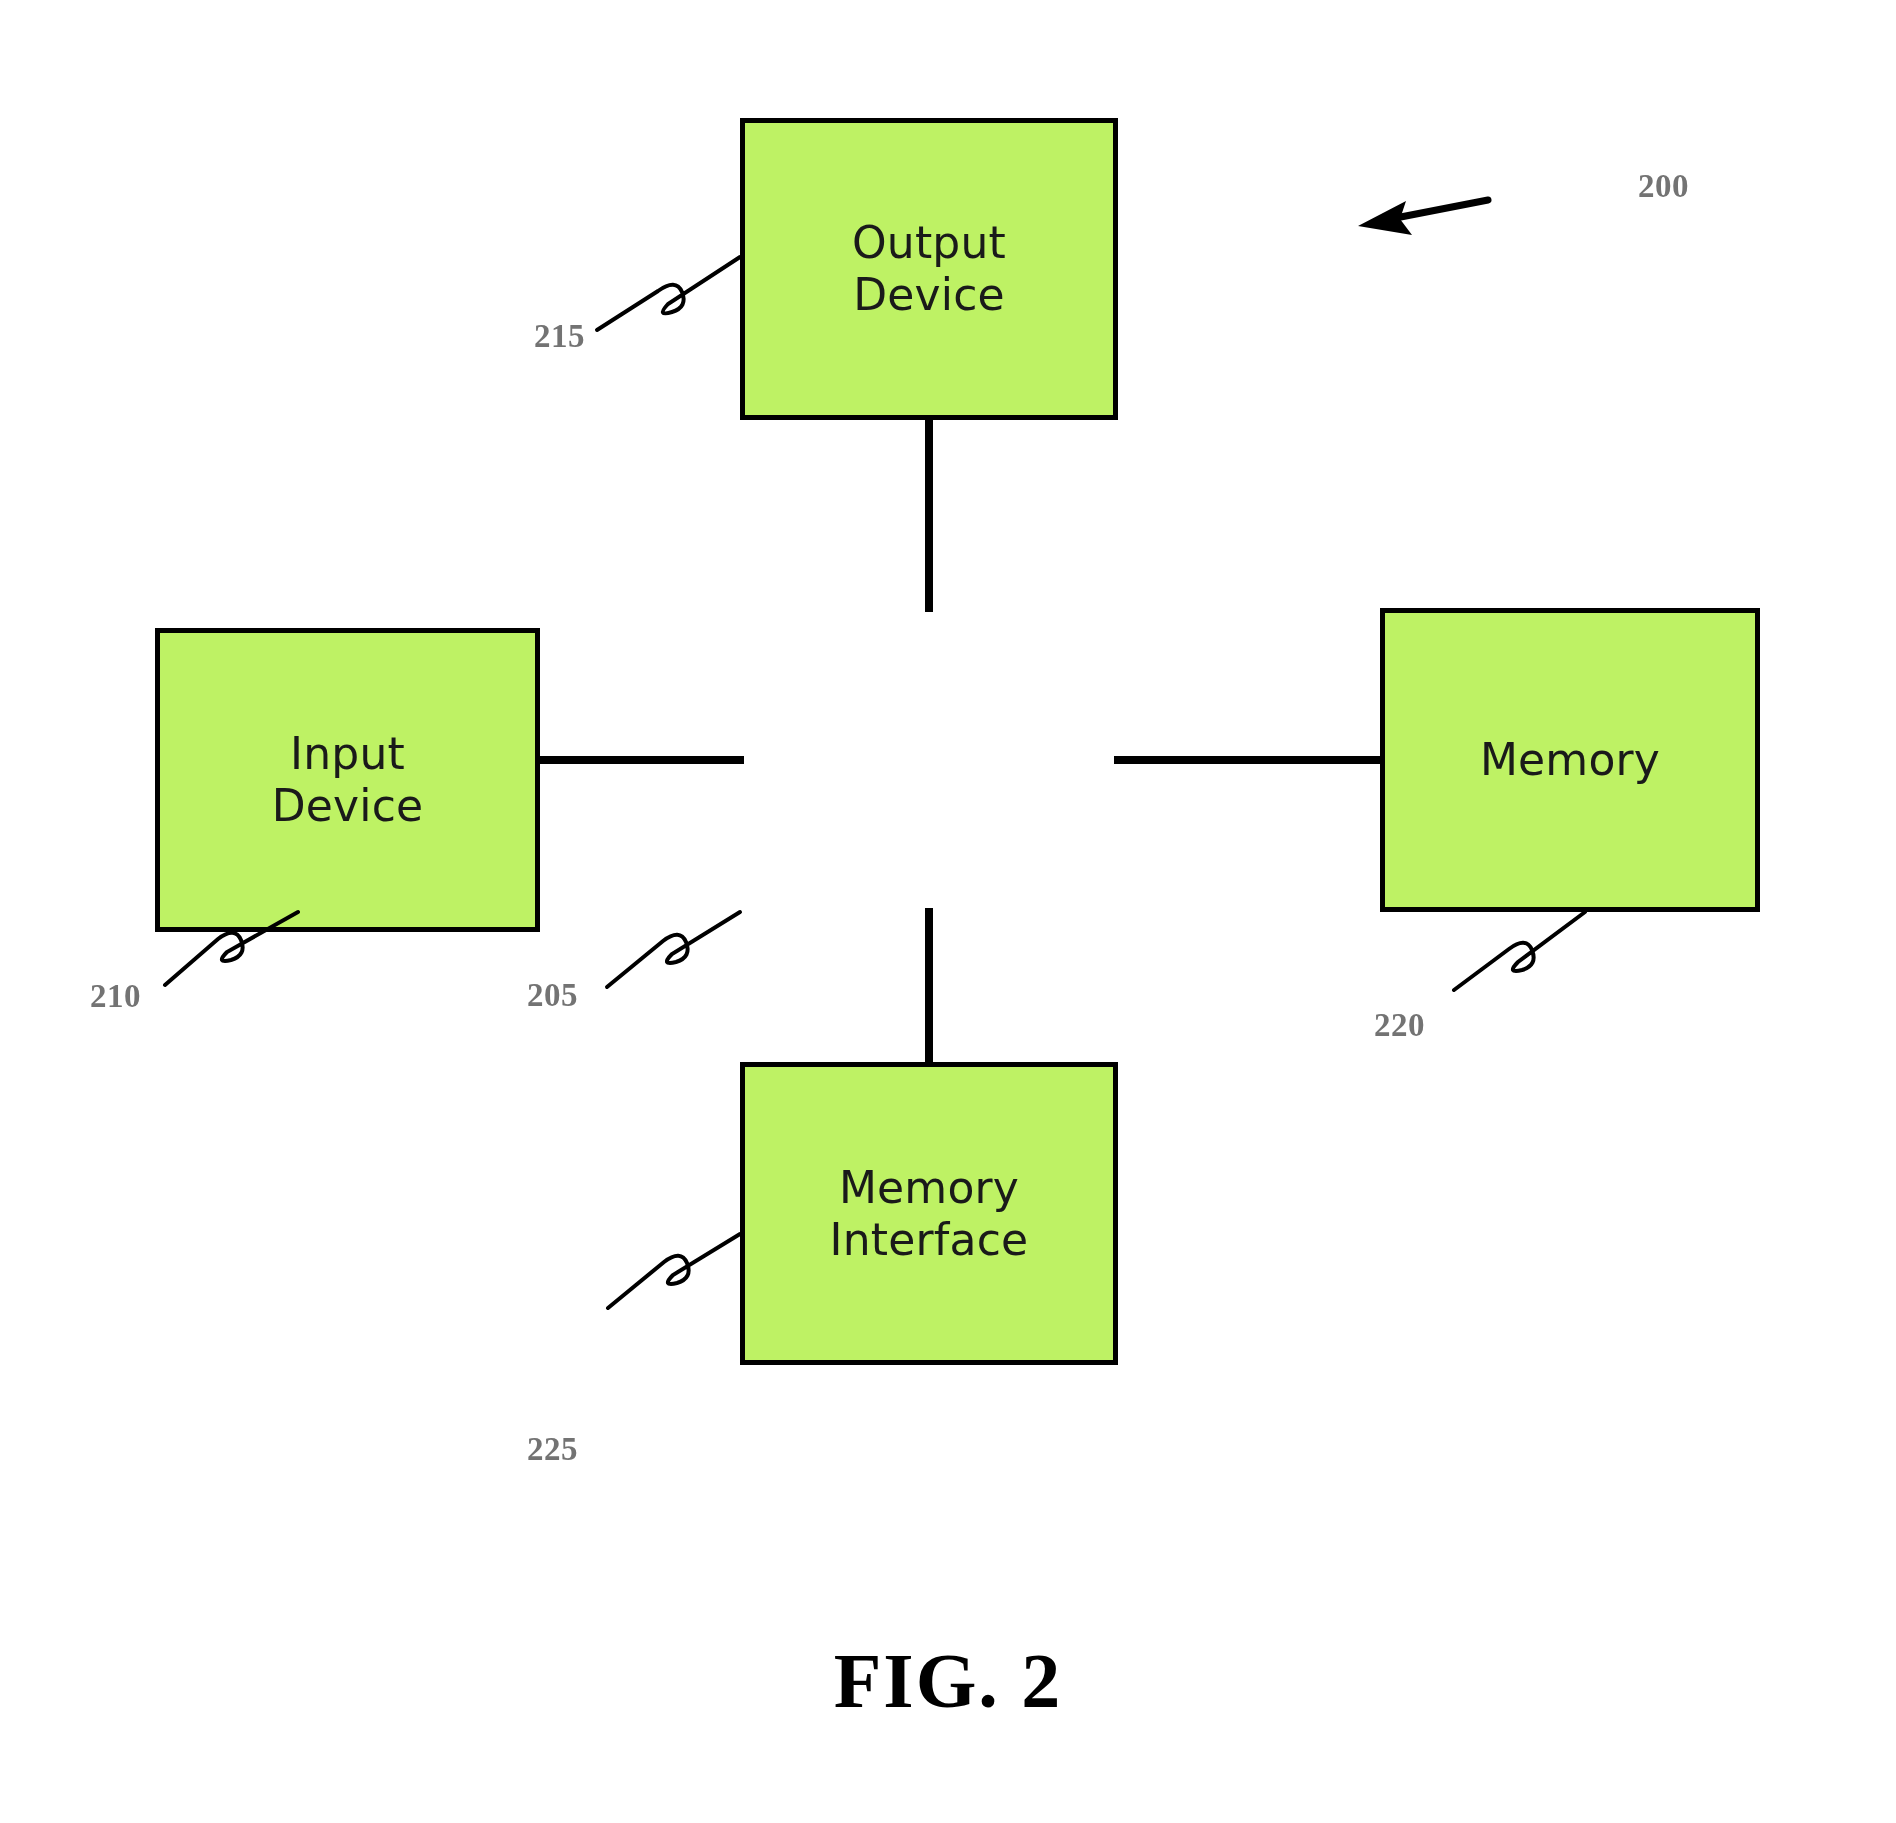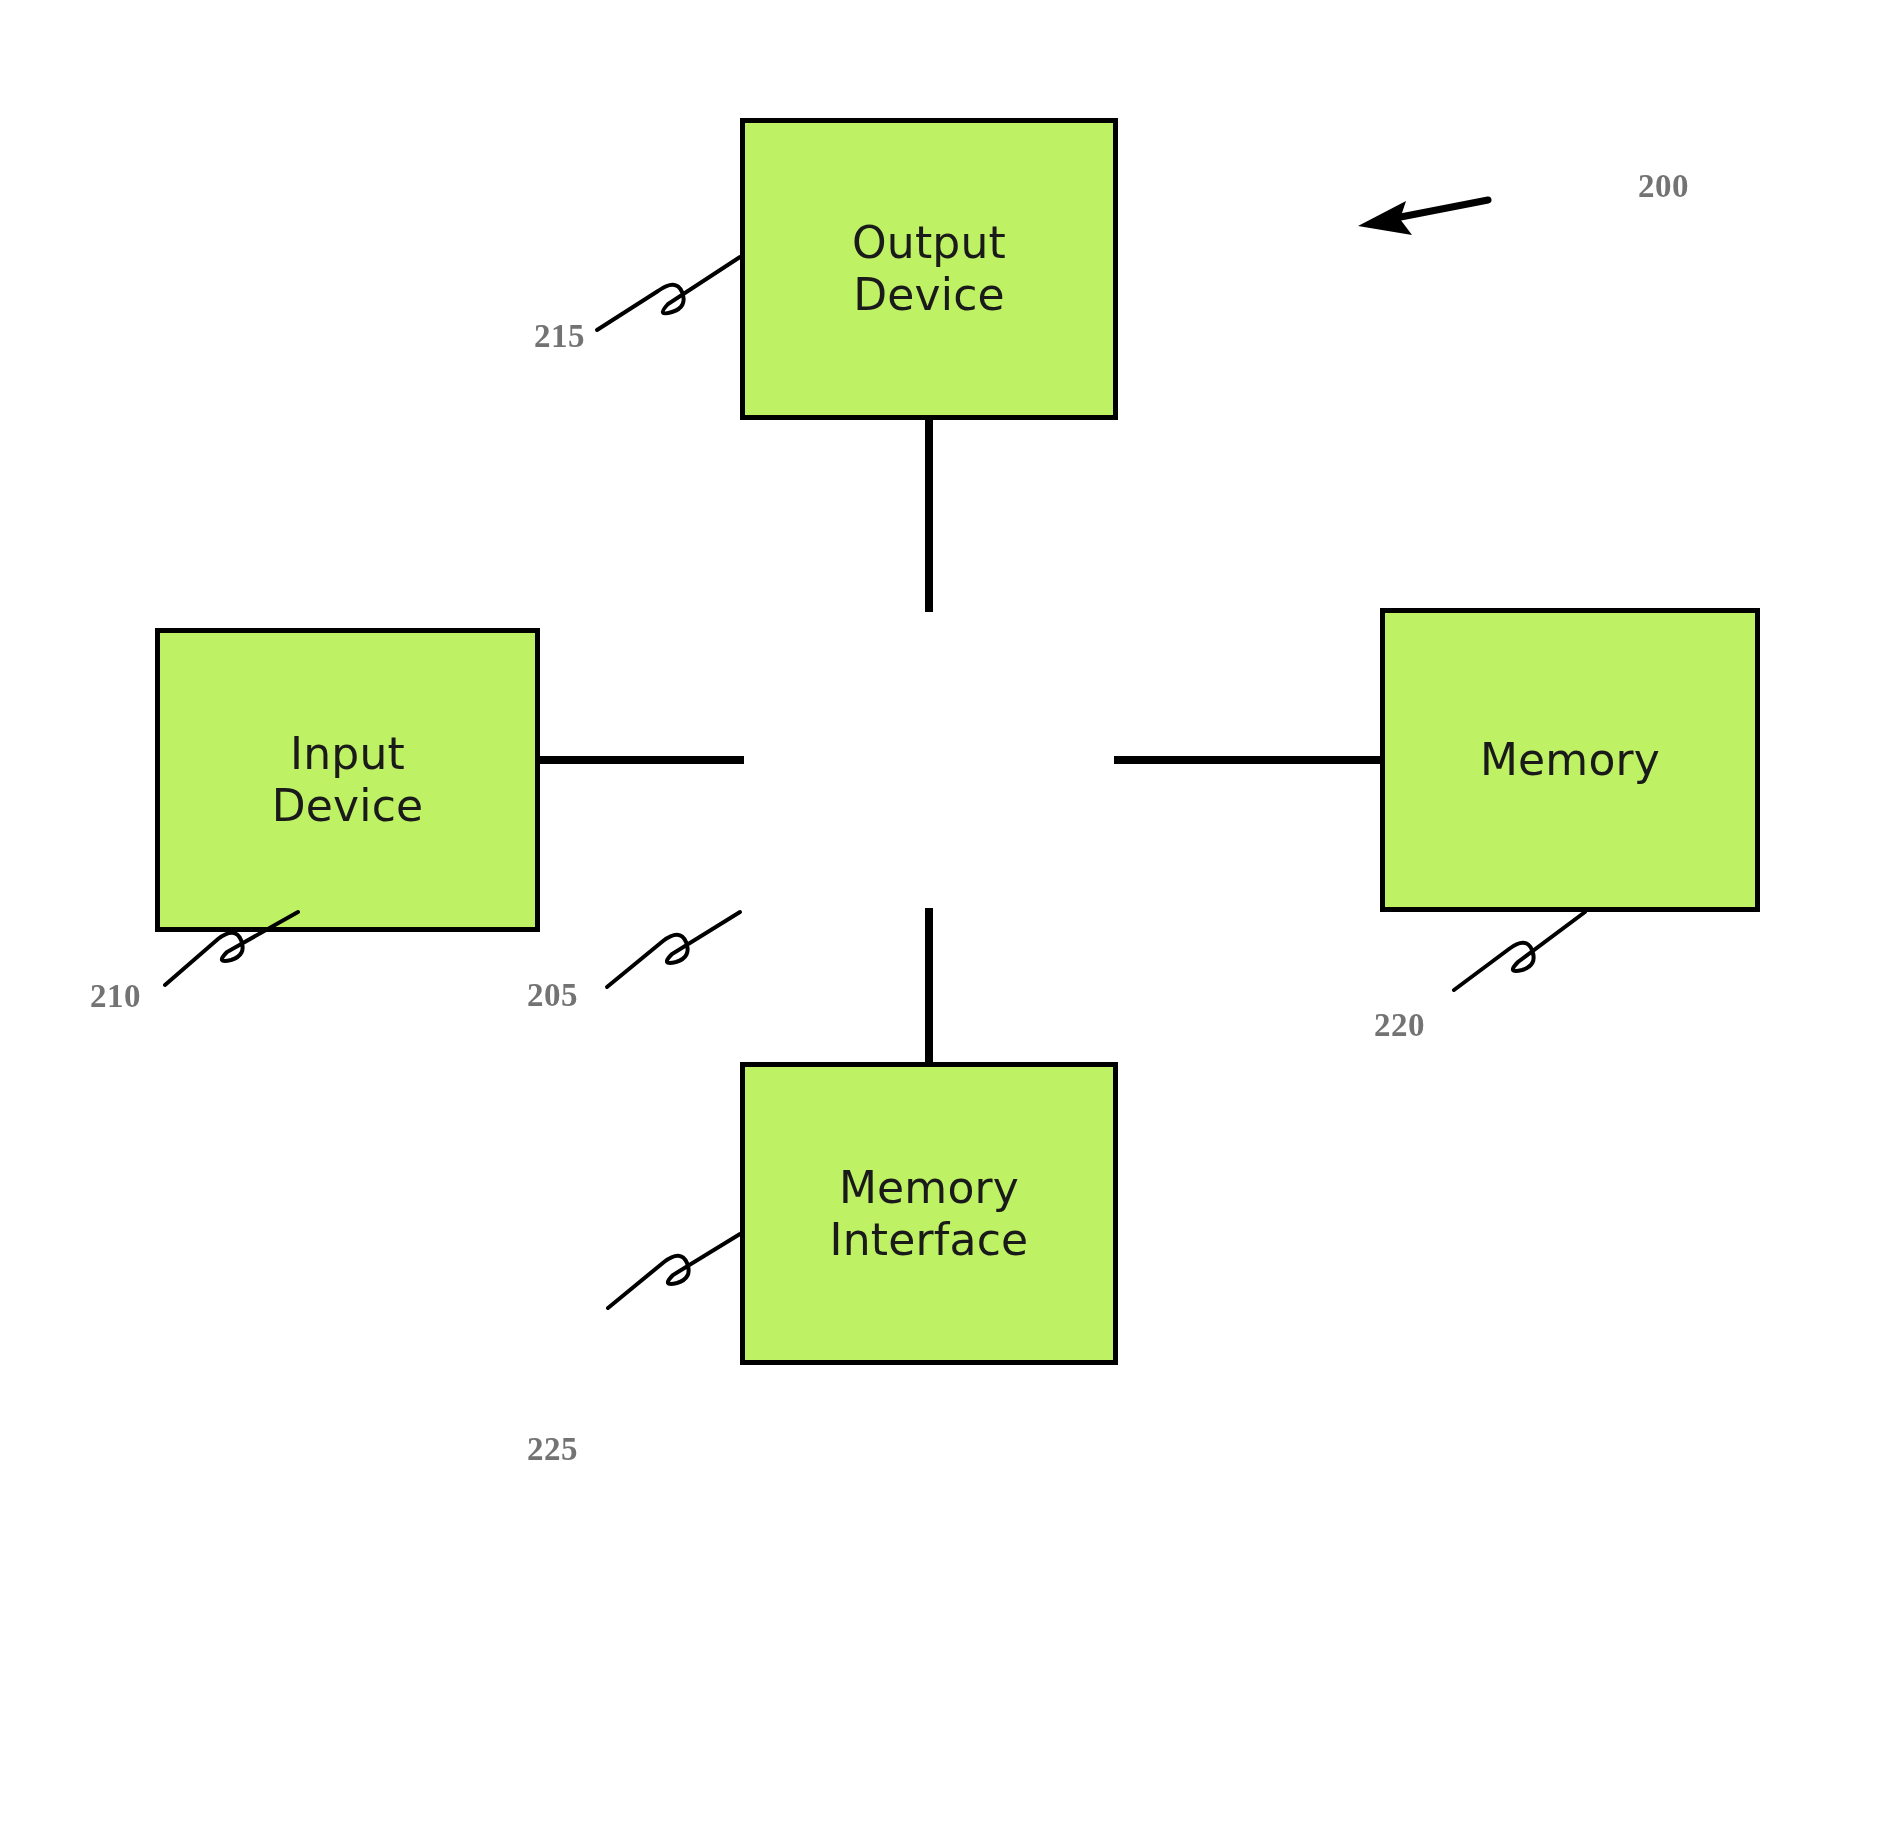--- a/index.html
+++ b/index.html
@@ -156,14 +156,15 @@
     </g>
   </svg>
 
   <div class="ref-num" id="ref-215">215</div>
   <div class="ref-num" id="ref-210">210</div>
   <div class="ref-num" id="ref-205">205</div>
   <div class="ref-num" id="ref-220">220</div>
   <div class="ref-num" id="ref-225">225</div>
   <div class="ref-num" id="ref-200">200</div>
 
+  <div id="figure-caption">FIG. 2</div>
 
 </div>
 
 </body></html>

